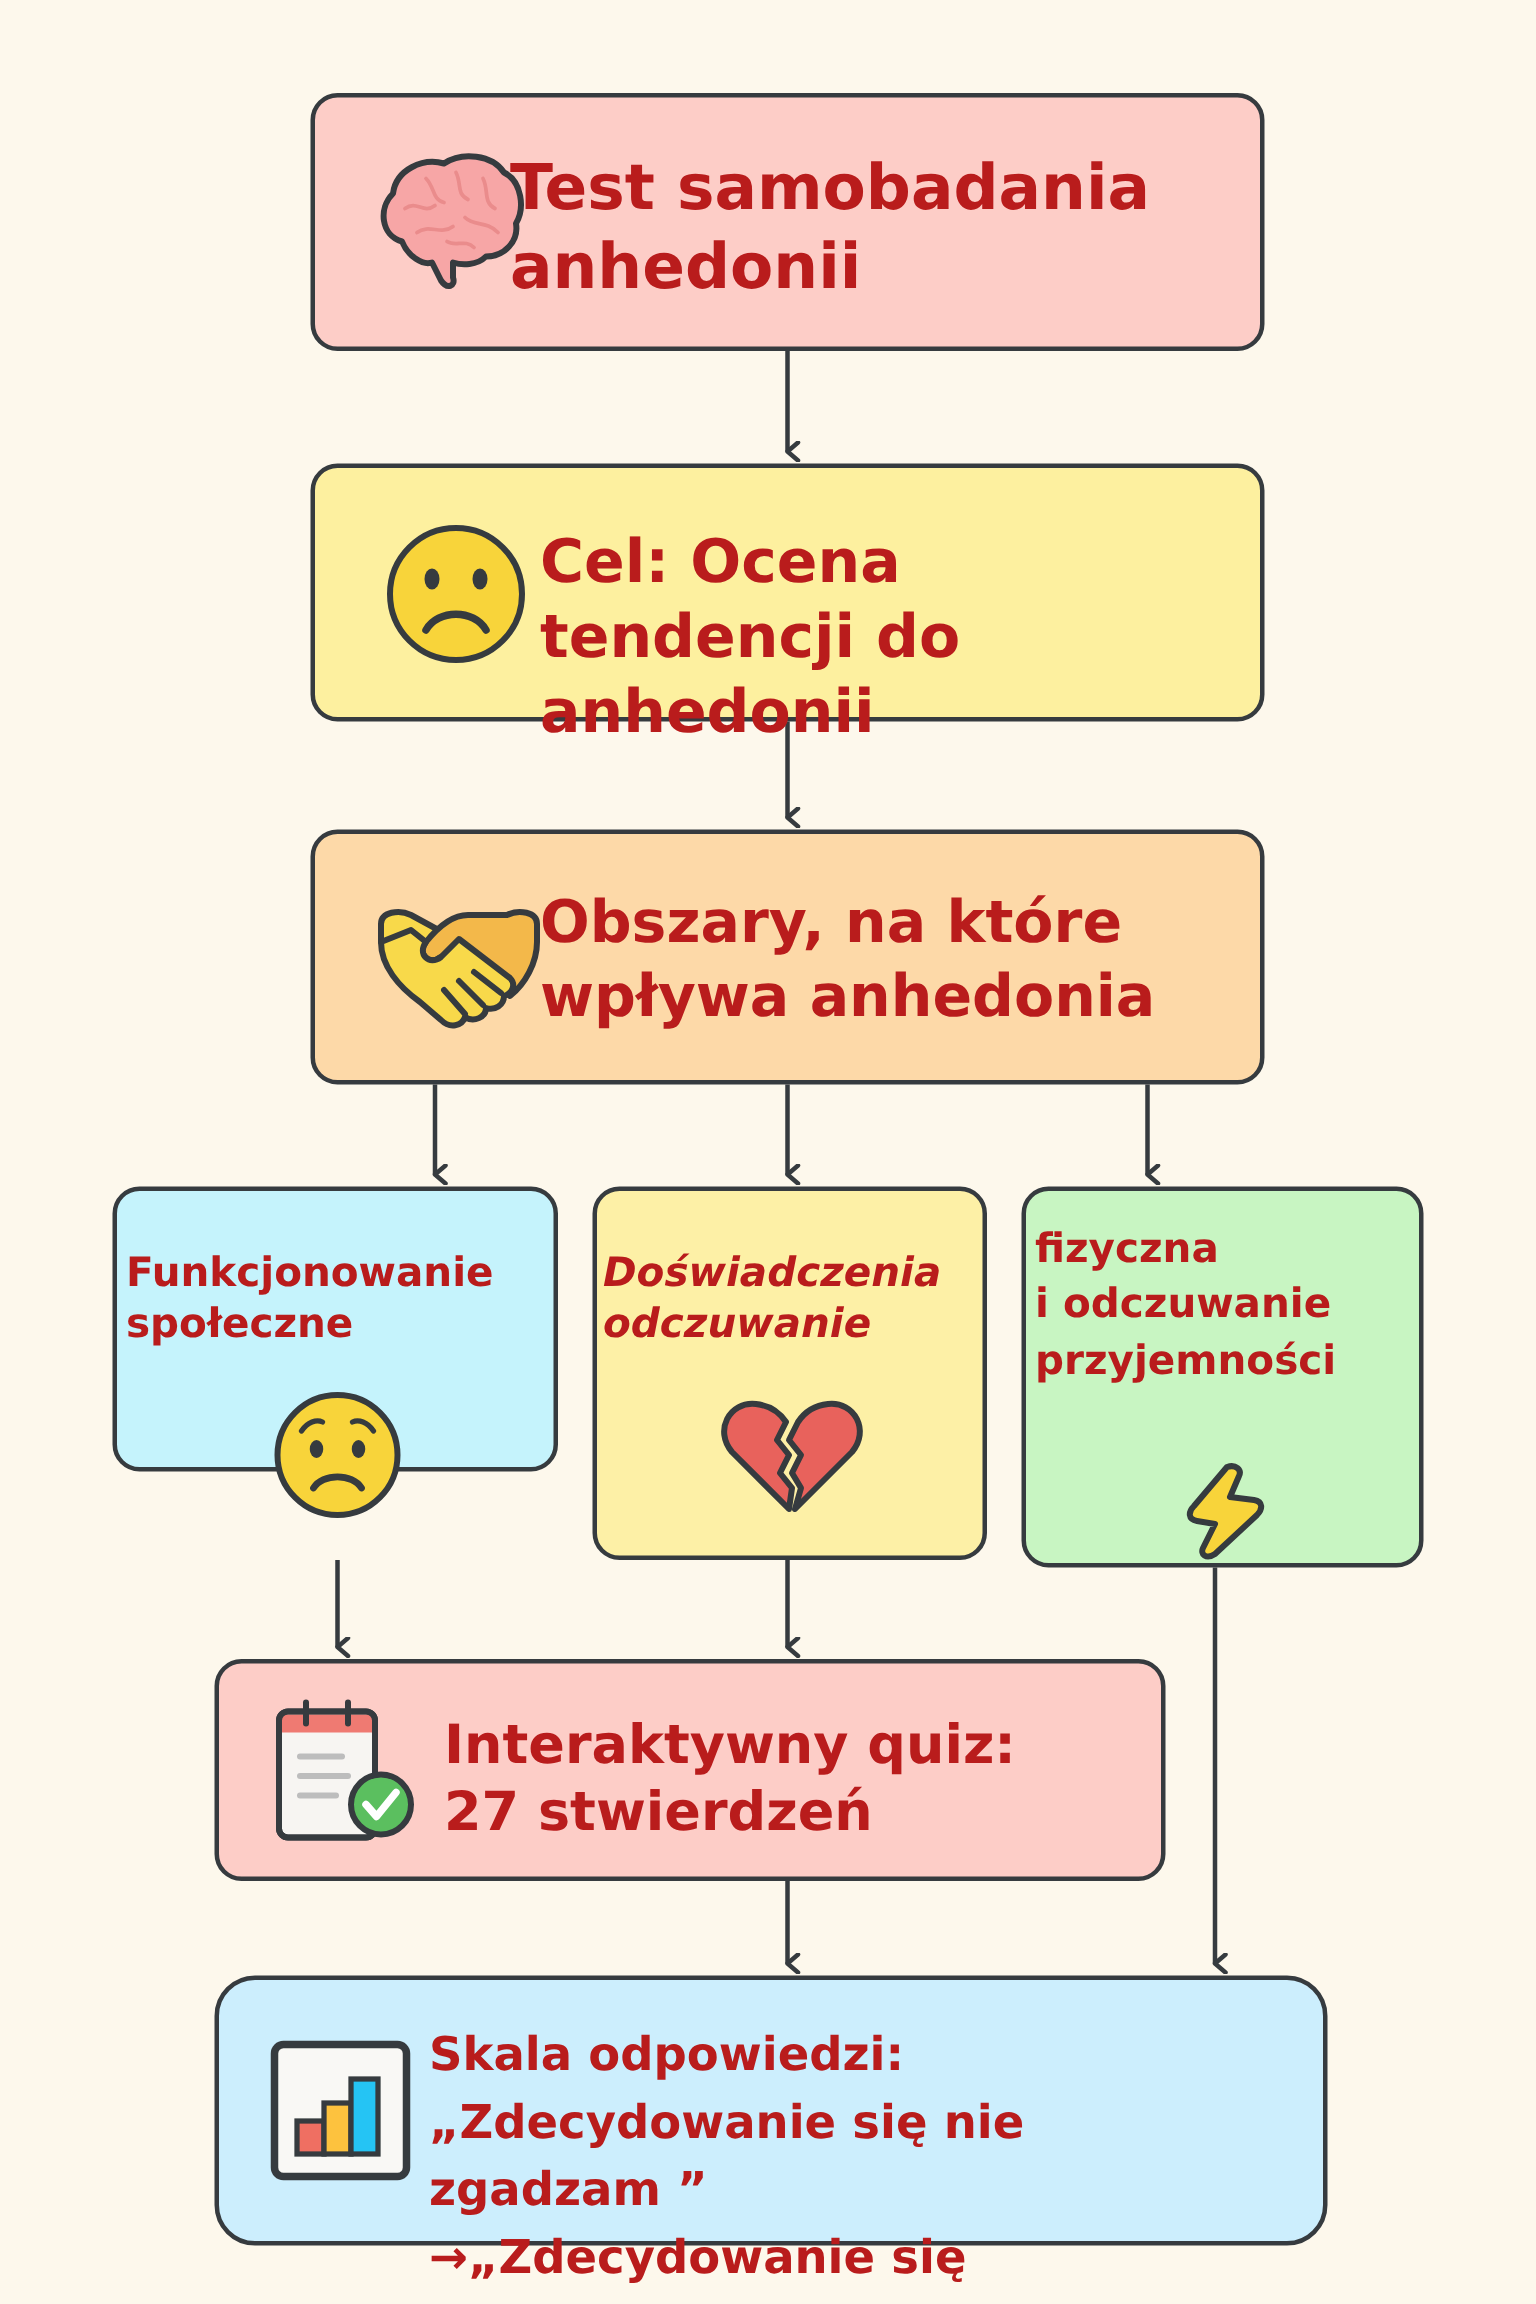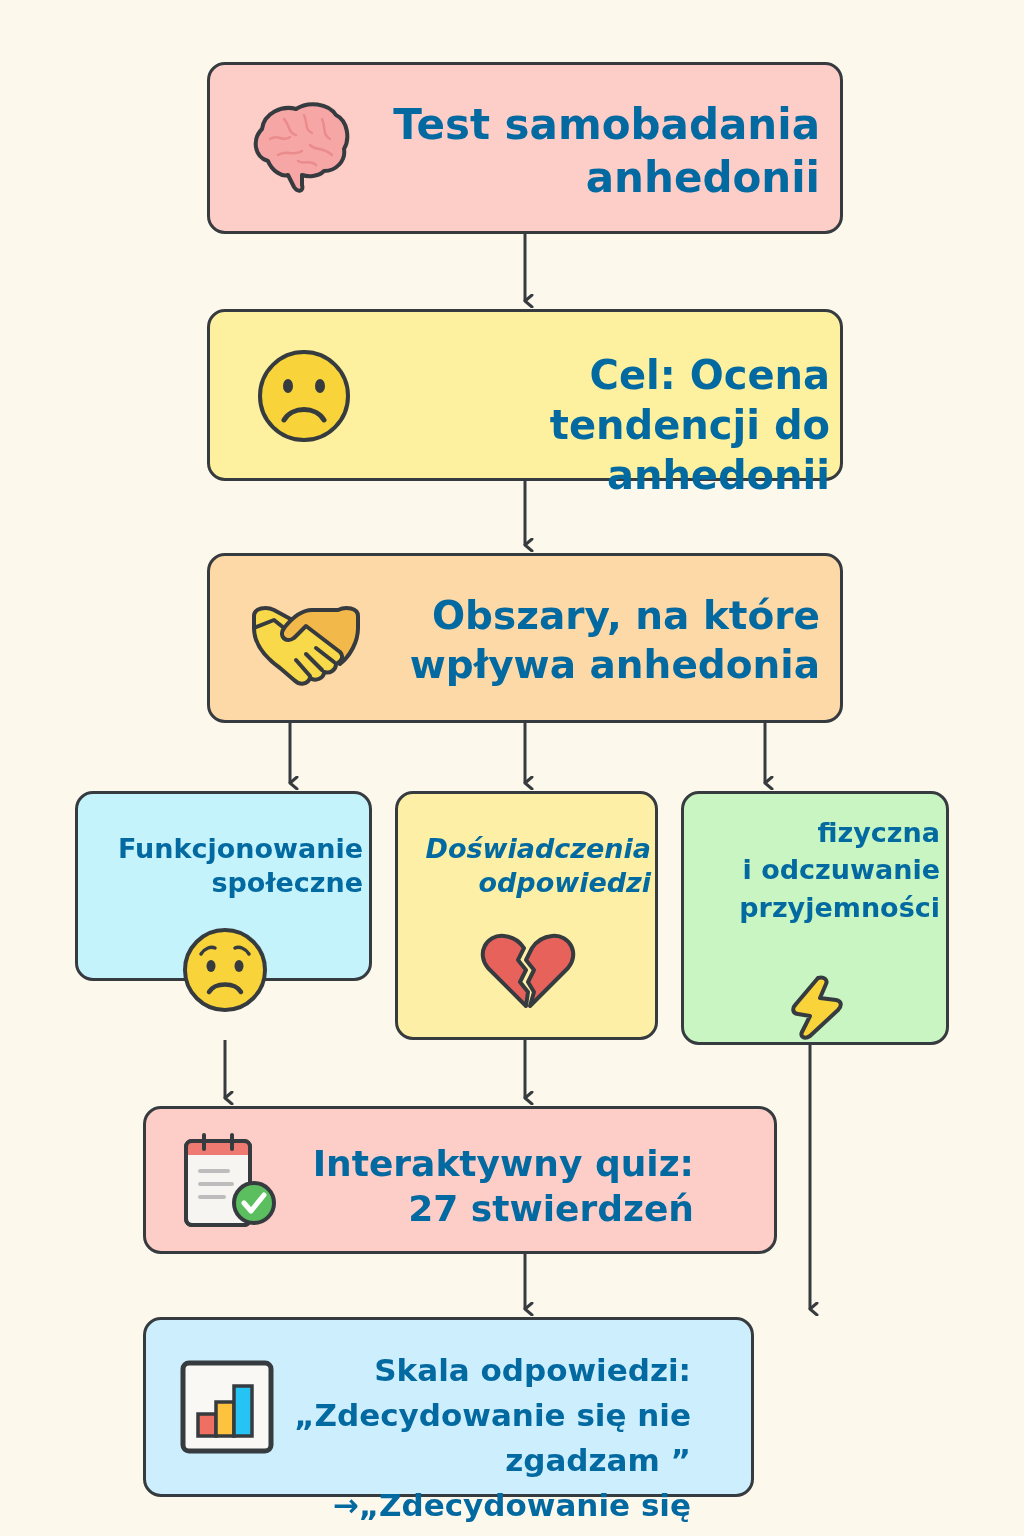--- a/index.html
+++ b/index.html
@@ -12,37 +12,37 @@
       color: #2e3438;
     }
     .box {
       position: absolute;
       border: 3px solid #363b3f;
       border-radius: 18px;
       box-sizing: border-box;
     }
     .box .txt {
       position: absolute;
-      text-align: right;
+      text-align: left;
       font-weight: bold;
       line-height: 1.25;
-      color: #0369a1;
+      color: #b91c1c;
     }
     .icon { position: absolute; }
     svg.arrows { position: absolute; left: 0; top: 0; }
 
     
     #b-title   { left: 207px; top: 62px;  width: 636px; height: 172px; background: #fdcdc7; }
     #b-goal    { left: 207px; top: 309px; width: 636px; height: 172px; background: #fdf09f; }
     #b-areas   { left: 207px; top: 553px; width: 636px; height: 170px; background: #fdd9a8; }
     #b-social  { left: 75px;  top: 791px; width: 297px; height: 190px; background: #c5f3fc; }
     #b-emotion { left: 395px; top: 791px; width: 263px; height: 249px; background: #fdf0a6; }
     #b-energy  { left: 681px; top: 791px; width: 268px; height: 254px; background: #c8f5c2; }
     #b-quiz    { left: 143px; top: 1106px; width: 634px; height: 148px; background: #fdcdc7; }
-    #b-scale   { left: 143px; top: 1317px; width: 611px; height: 180px; background: #cceefd; }
+    #b-scale   { left: 143px; top: 1317px; width: 742px; height: 180px; background: #cceefd; border-radius: 27px; }
 
     #b-title .txt  { left: 130px; right: 20px; top: 34px; font-size: 42px; }
     #b-goal .txt   { left: 150px; right: 10px; top: 38px; font-size: 40px; }
     #b-areas .txt  { left: 150px; right: 20px; top: 36px; font-size: 39px; }
     #b-social .txt { left: 6px; right: 6px; top: 38px; font-size: 27px; }
     #b-emotion .txt{ left: 4px; right: 4px; top: 38px; font-size: 27px; font-style: italic; }
     #b-energy .txt { left: 6px; right: 6px; top: 20px; font-size: 27px; line-height: 1.38; }
     #b-quiz .txt   { left: 150px; right: 80px; top: 32px; font-size: 36px; }
     #b-scale .txt  { left: 140px; right: 60px; top: 28px; font-size: 31px; font-weight: bold; line-height: 1.45; }
   </style>
@@ -128,21 +128,21 @@
     <path d="M68,28 C64,22 58,20 54,22" fill="none" stroke="#363b3f" stroke-width="3.5" stroke-linecap="round"></path>
     <ellipse cx="30" cy="40" rx="4.5" ry="6" fill="#363b3f"></ellipse>
     <ellipse cx="58" cy="40" rx="4.5" ry="6" fill="#363b3f"></ellipse>
     <path d="M28,66 C34,56 54,56 60,66" fill="none" stroke="#363b3f" stroke-width="4.5" stroke-linecap="round"></path>
   </svg>
 </div>
 
 <div class="box" id="b-emotion">
   <div class="txt">
     <div>Doświadczenia</div>
-    <div>odpowiedzi</div>
+    <div>odczuwanie</div>
   </div>
   <svg class="icon" style="left:82px;top:136px" width="96" height="80" viewBox="0 0 96 80">
     <path d="M46,76 L8,38 C-4,24 6,4 24,6 C34,7 40,12 44,18 L38,30 L46,40 L40,52 L48,62 Z" fill="#e8625c" stroke="#363b3f" stroke-width="4" stroke-linejoin="round"></path>
     <path d="M50,76 L88,38 C100,24 90,4 72,6 C62,7 56,12 52,18 L46,30 L54,40 L48,52 L54,62 Z" fill="#e8625c" stroke="#363b3f" stroke-width="4" stroke-linejoin="round"></path>
   </svg>
 </div>
 
 <div class="box" id="b-energy">
   <div class="txt">
     <div>fizyczna</div>

